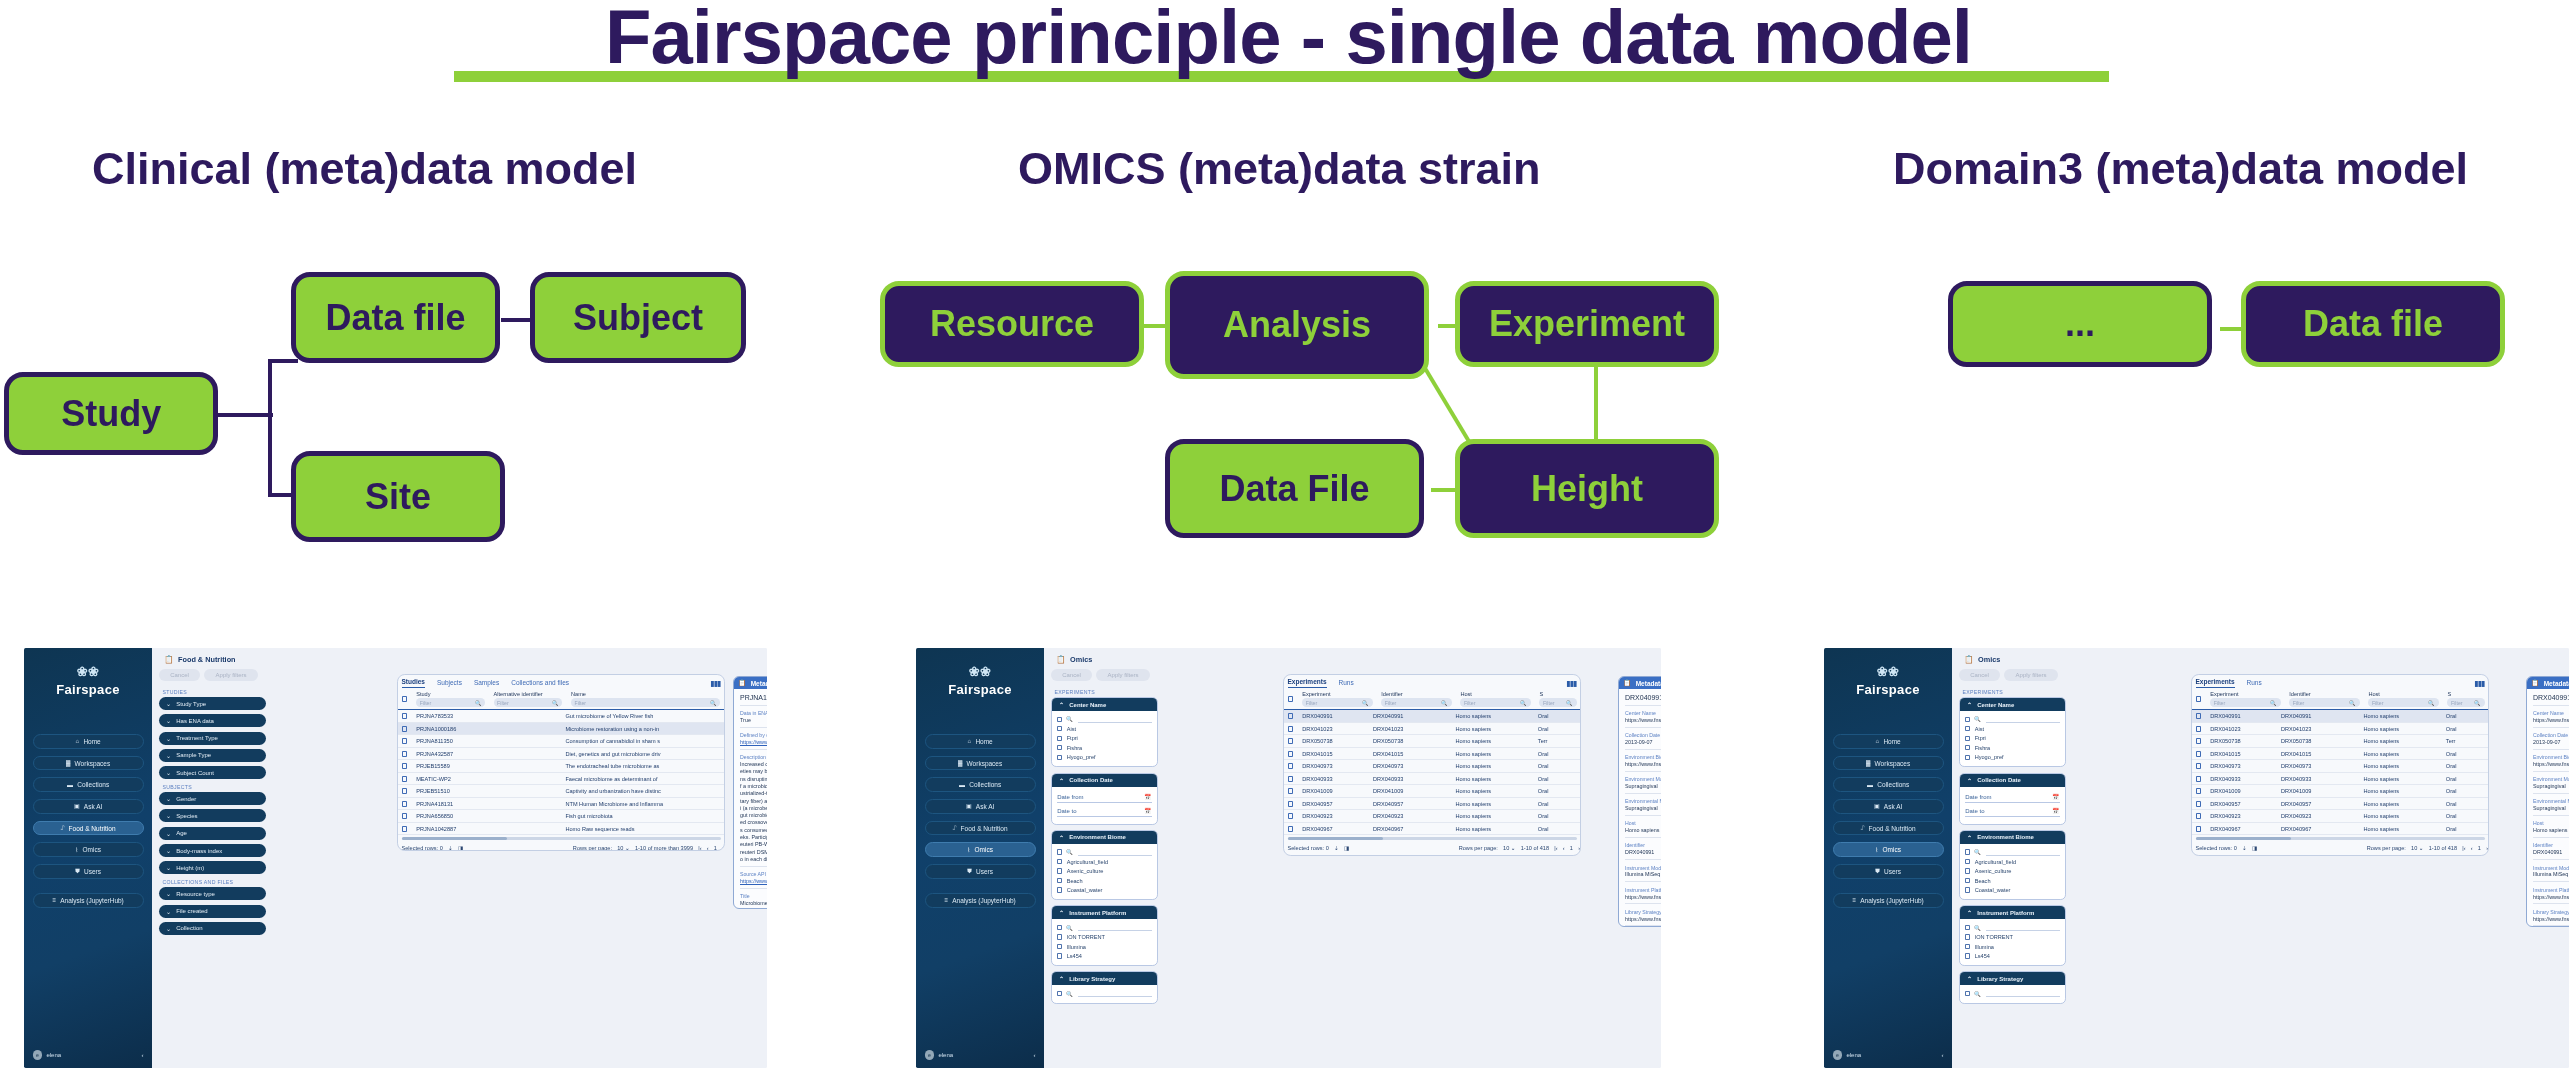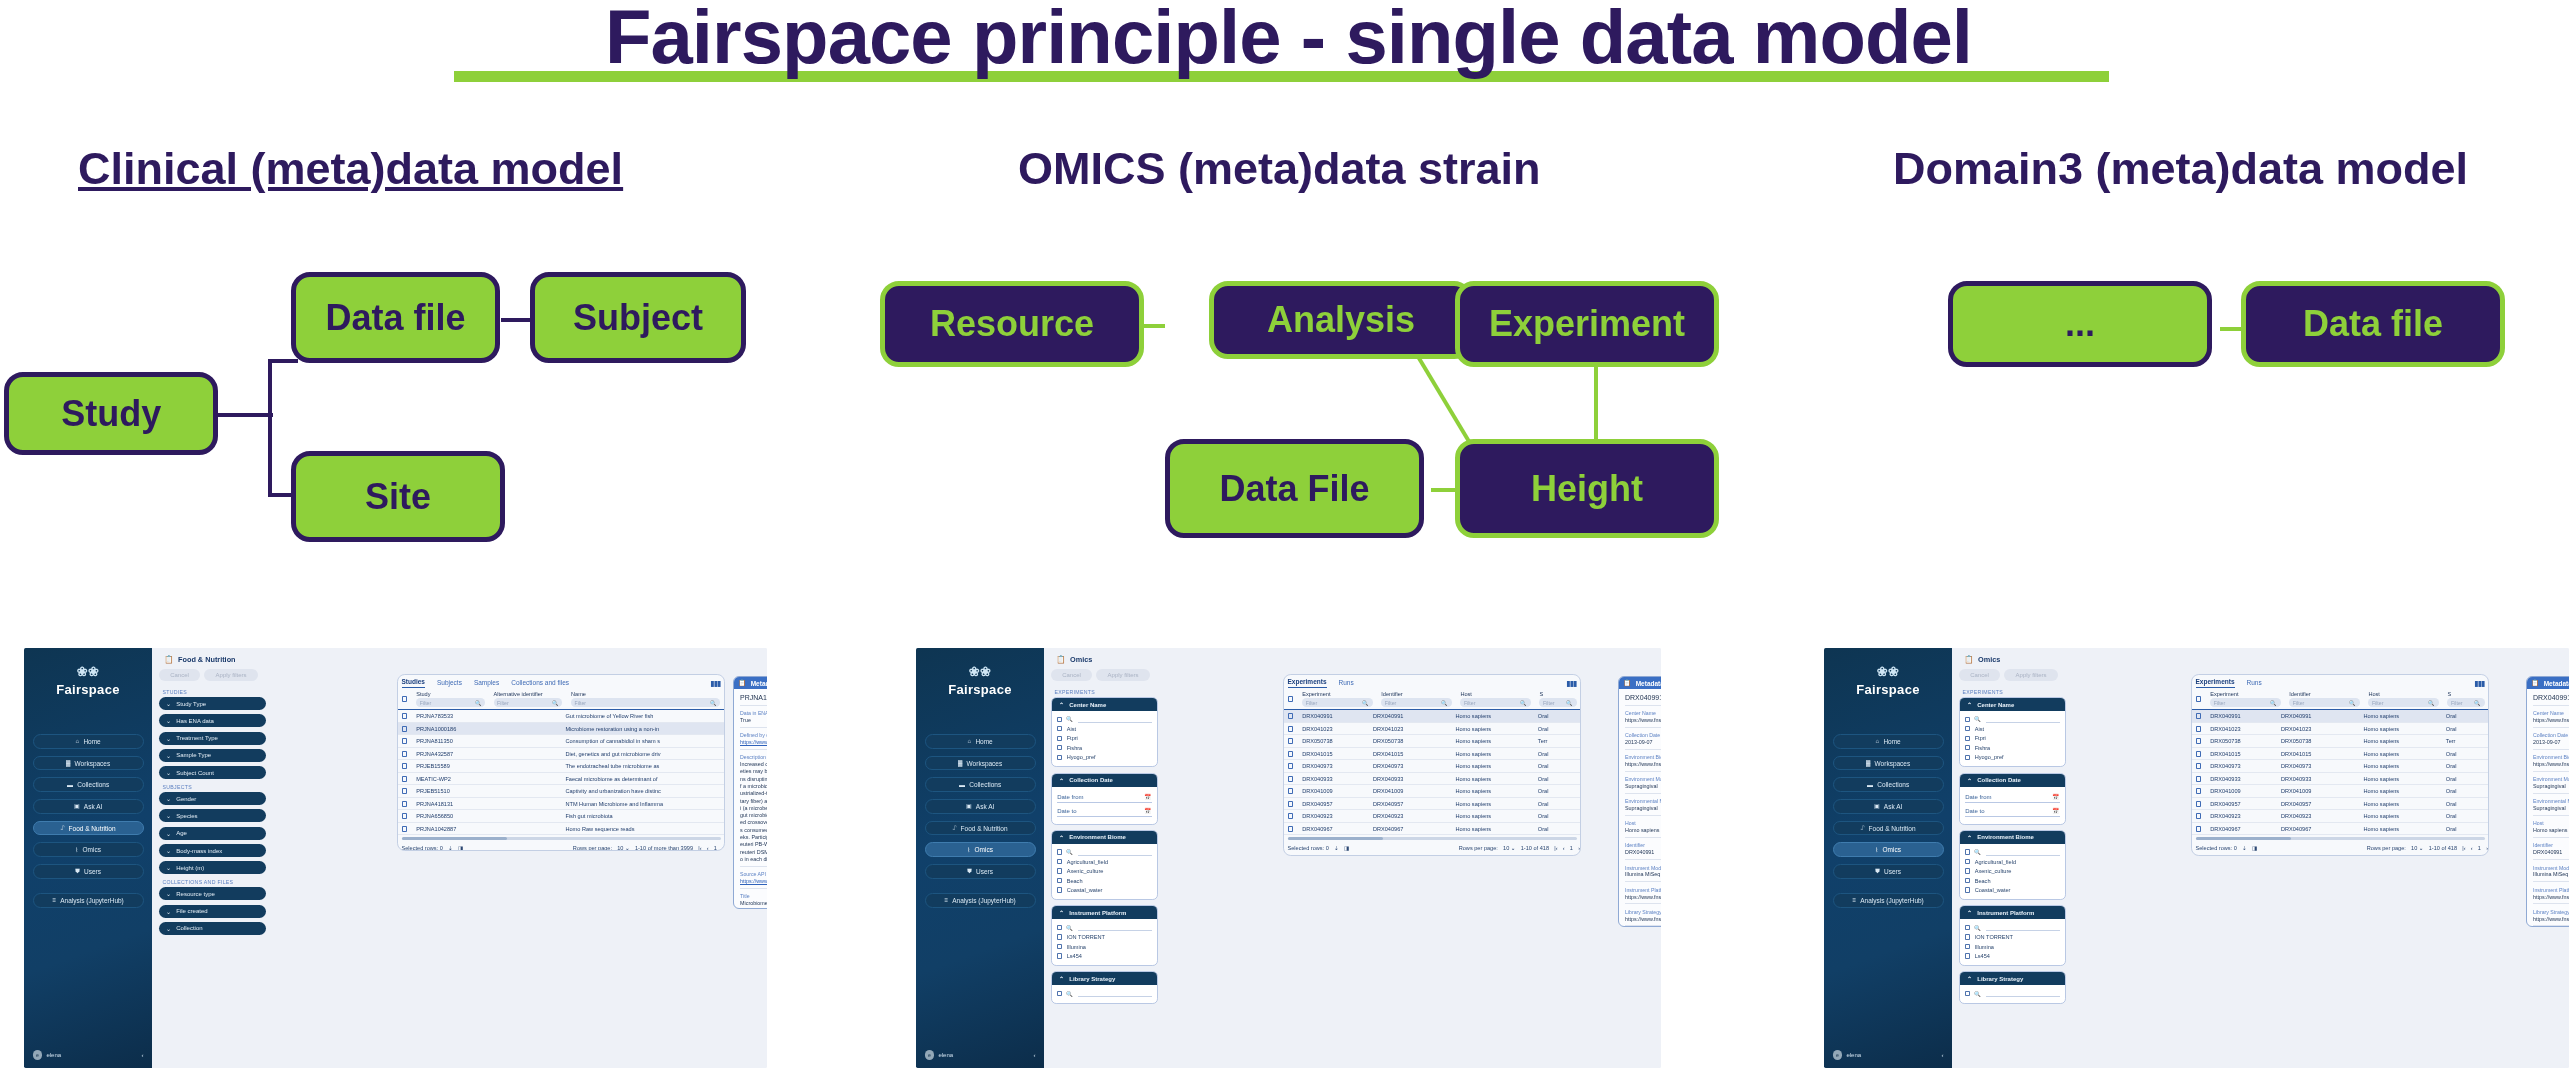--- a/index.html
+++ b/index.html
@@ -21,21 +21,21 @@
   }
   #title-underline {
     position:absolute; left:454px; top:71px; width:1655px; height:11.2px;
     background:#8ed03a;
   }
   
   .section-head {
     position:absolute; font-size:45px; font-weight:bold; color:#2e1a5e;
     white-space:nowrap;
   }
-  #head-clinical { left:78px; top:143px;text-decoration:underline; }
+  #head-clinical { left:92px; top:143px; }
   #head-omics    { left:1018px; top:143px; }
   #head-domain3  { left:1893px; top:143px; }
 
   
   .node {
     position:absolute; display:flex; align-items:center; justify-content:center;
     border-radius:19px; font-size:36px; font-weight:bold; white-space:nowrap;
   }
   .node.green { background:#8ed03a; border:5.2px solid #2e1a5e; color:#2e1a5e; }
   .node.purple{ background:#2e1a5e; border:5.2px solid #8ed03a; color:#8ed03a; }
@@ -182,21 +182,21 @@
 <div>
   <div class="edge green" style="left:1139px; top:324px; width:26px; height:4.3px;"></div>
   <div class="edge green" style="left:1438px; top:324px; width:26px; height:4.3px;"></div>
   <div class="edge green" style="left:1594px; top:359px; width:4.3px; height:99px;"></div>
   <div class="edge green" style="left:1394px; top:320px; width:4.3px; height:156px; transform:rotate(-31deg); transform-origin:top center;"></div>
   <div class="edge green" style="left:1431px; top:488px; width:26px; height:4.3px;"></div>
 
   <div class="node purple" style="left:880px; top:281px; width:264px; height:86px;">
     <span>Resource</span>
   </div>
-  <div class="node purple" style="left:1165px; top:281px; width:264px; height:78px;margin-left:44px;">
+  <div class="node purple" style="left:1165px; top:271px; width:264px; height:108px;">
     <span>Analysis</span>
   </div>
   <div class="node purple" style="left:1455px; top:281px; width:264px; height:86px;">
     <span>Experiment</span>
   </div>
   <div class="node green" style="left:1165px; top:439px; width:259px; height:99px;">
     <span>Data File</span>
   </div>
   <div class="node purple" style="left:1455px; top:439px; width:264px; height:99px;">
     <span>Height</span>

